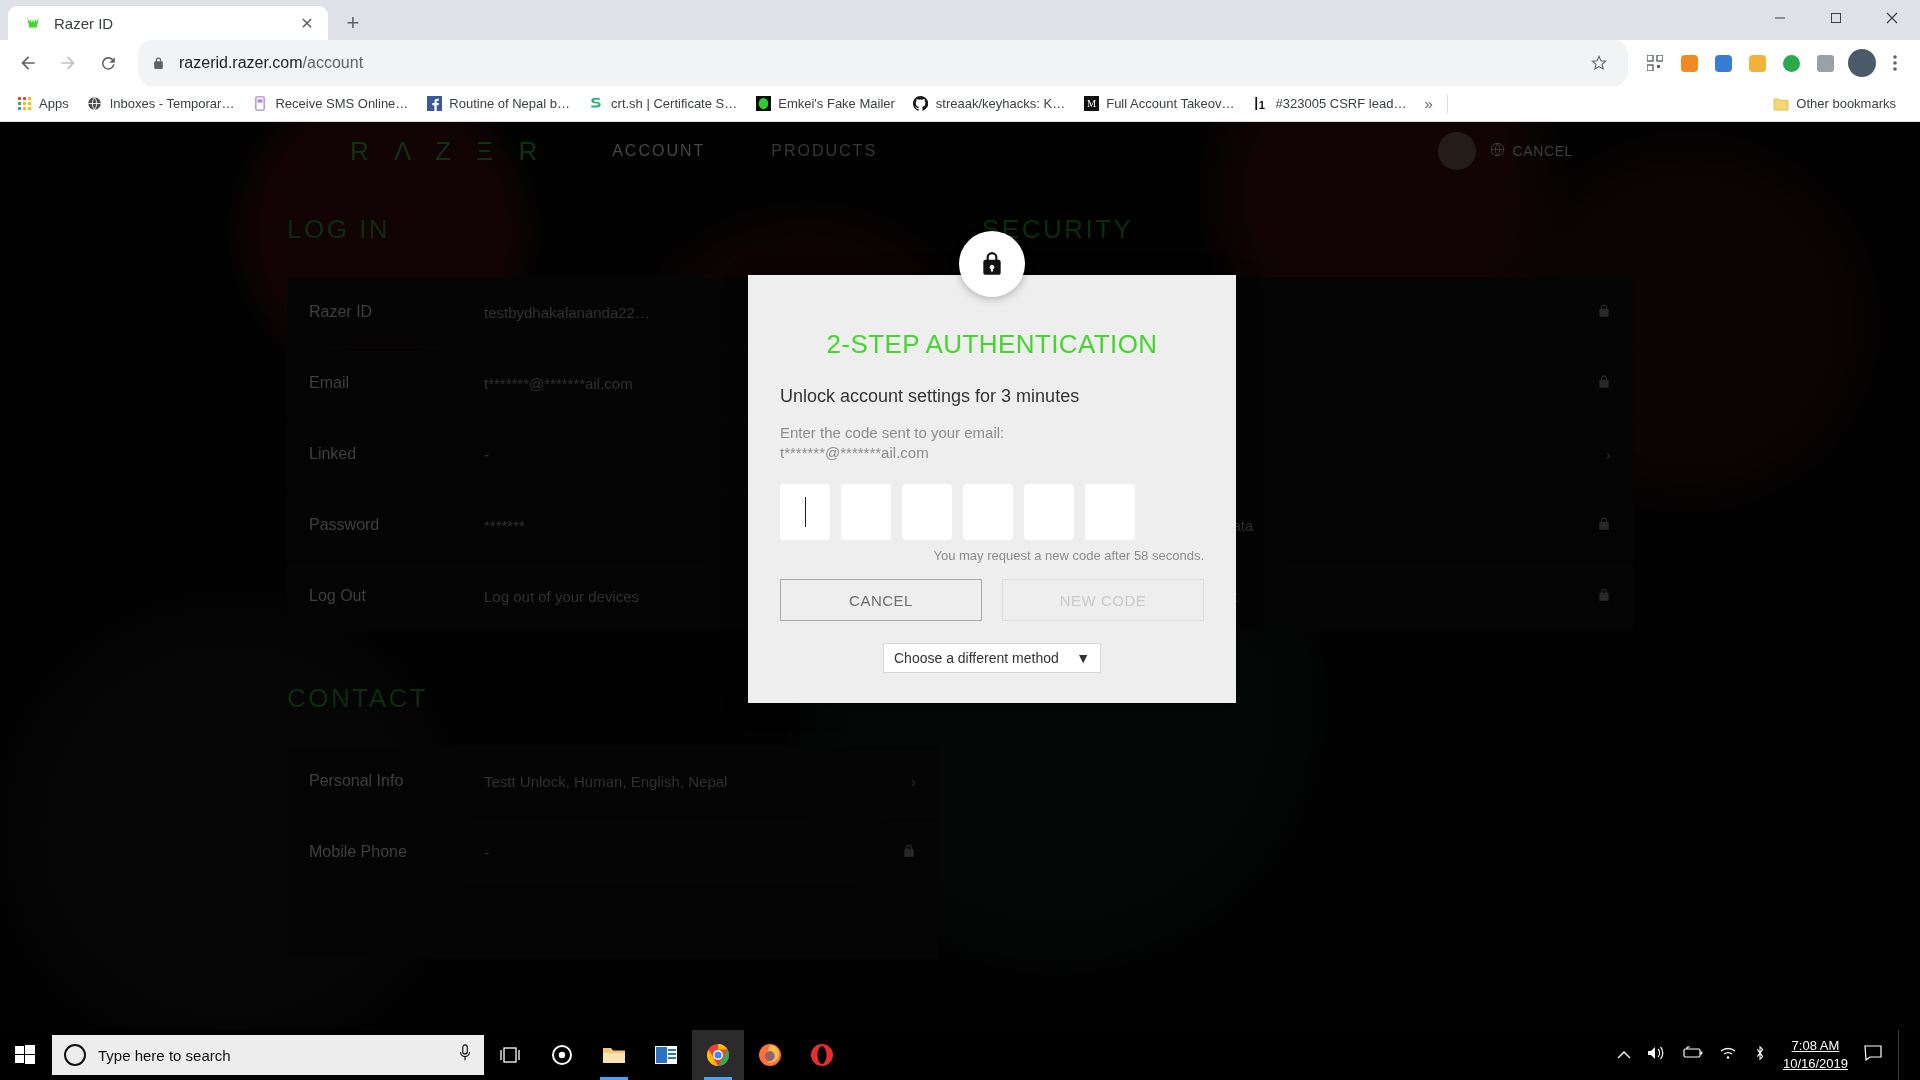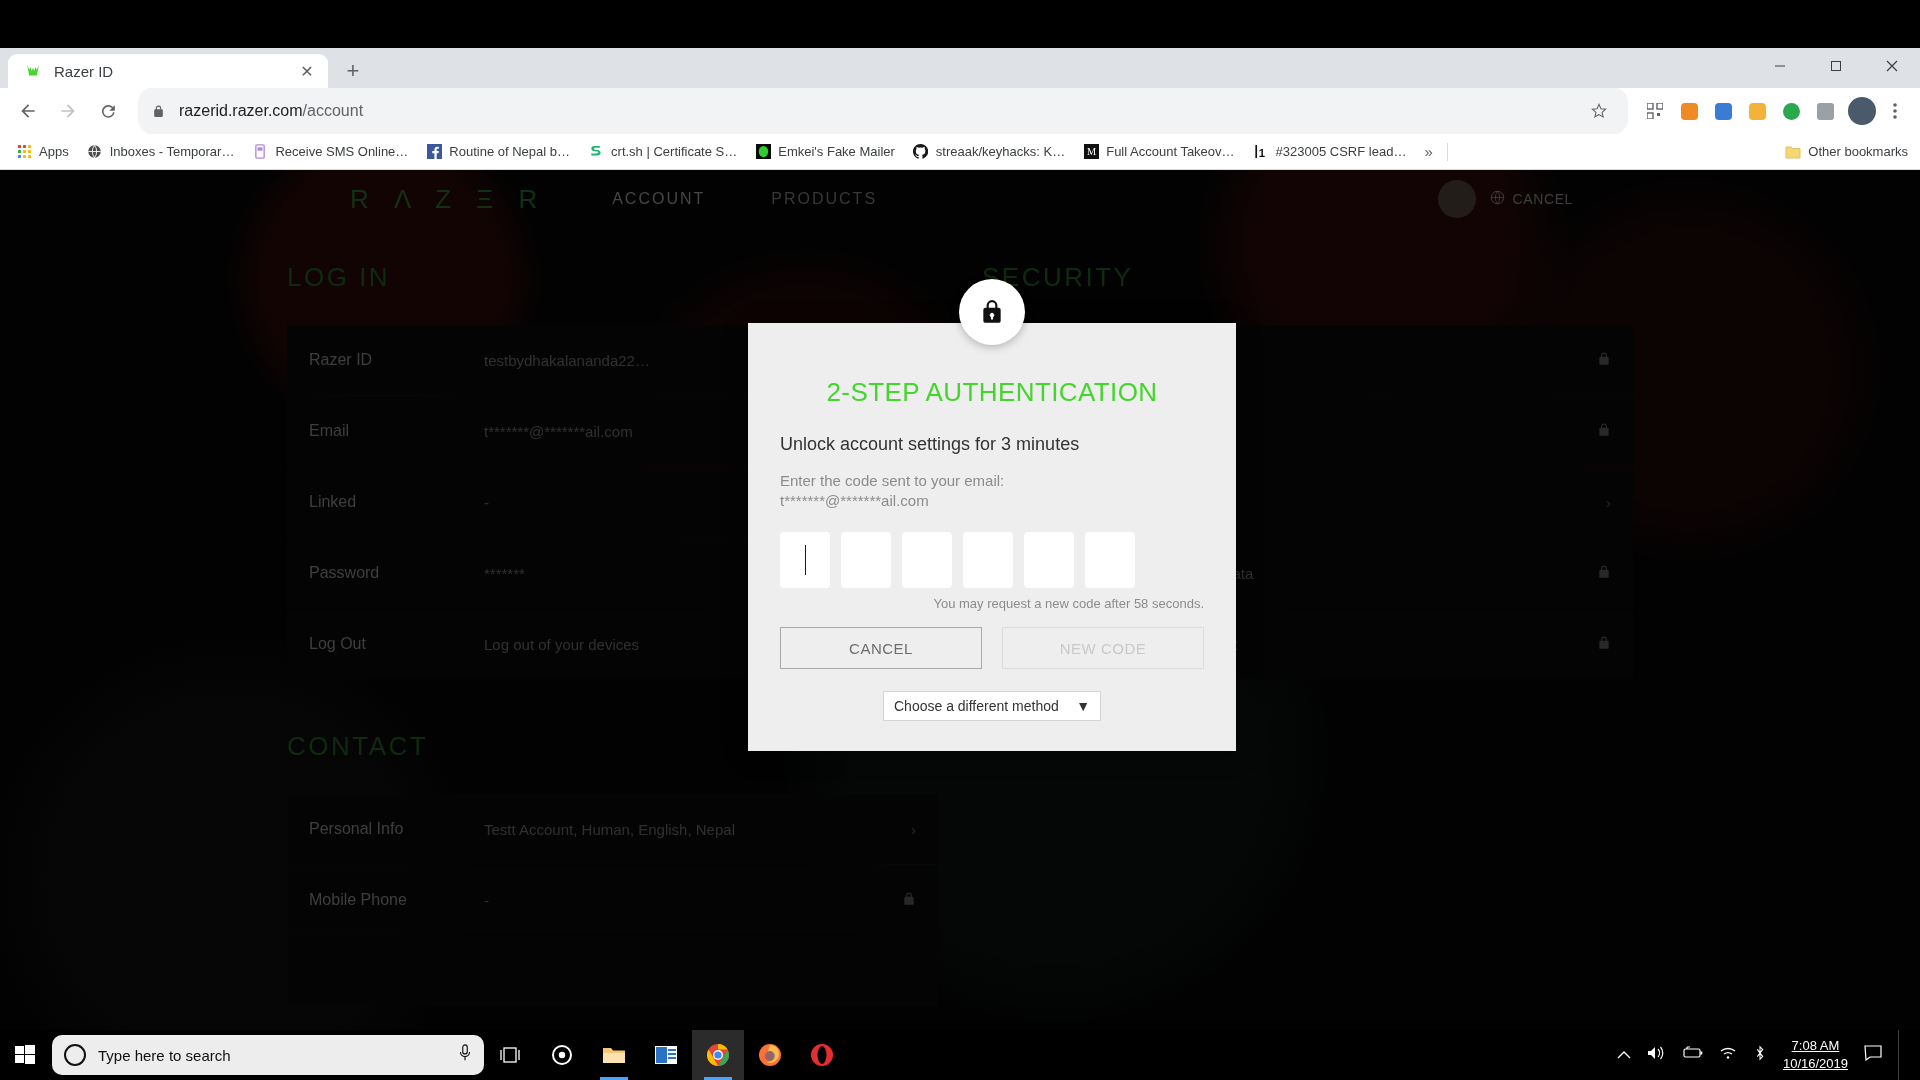--- a/index.html
+++ b/index.html
@@ -4,21 +4,21 @@
 <style>
   * { box-sizing: border-box; margin: 0; padding: 0; }
   html, body {
     width: 1920px; height: 1080px;
     overflow: hidden;
     font-family: "Liberation Sans", sans-serif;
     background: #000;
   }
 
   
-  .browser { width: 1920px; height: 1030px; background: #4c1d95; position: relative; margin-top: 48px; }
+  .browser { width: 1920px; height: 1030px; background: #4c1d95; position: relative; }
 
   .tabstrip { height: 40px; background: #dee1e6; display: flex; align-items: flex-end; position: relative; }
   .tab {
     width: 320px; height: 34px; background: #fff;
     border-radius: 9px 9px 0 0; display: flex; align-items: center;
     padding: 0 10px 0 16px; margin-left: 8px; position: relative;
   }
   .tab-fav { width: 18px; height: 18px; flex: none; margin-right: 12px; position: relative; }
   .tab-title {
     flex: 1; font-size: 15px; color: #3c4043; white-space: nowrap;
@@ -42,21 +42,21 @@
   .urltext .path { color: #5f6368; }
   .tbicon { width: 30px; height: 30px; display: flex; align-items: center; justify-content: center; margin-left: 4px; }
   .avatar-btn { width: 28px; height: 28px; border-radius: 50%; background: #4a5a6a; margin-left: 8px; }
 
   .bookmarks { height: 36px; background: #fff; display: flex; align-items: center; padding: 0 8px; border-bottom: 1px solid #dadce0; position: relative; }
   .bm { display: flex; align-items: center; height: 26px; padding: 0 8px; margin-right: 2px; white-space: nowrap; }
   .bm-ico { width: 16px; height: 16px; margin-right: 7px; flex: none; display: flex; align-items: center; justify-content: center; }
   .bm-label { font-size: 13px; color: #3c4043; }
   .bm-sep { width: 1px; height: 18px; background: #dadce0; margin: 0 6px; }
   .bm-overflow { font-size: 15px; color: #5f6368; padding: 0 8px; }
-  .other-bm { position: absolute; right: 4px; display: flex; align-items: center; height: 26px; padding: 0 8px; }
+  .other-bm { position: absolute; right: 16px; display: flex; align-items: center; height: 26px; padding: 0 8px; }
 
   
   .appsgrid { display: grid; grid-template-columns: repeat(3, 3px); grid-template-rows: repeat(3, 3px); gap: 2px; }
   .appsgrid i { display: block; width: 3px; height: 3px; border-radius: 0.5px; }
 
   
   .page {
     position: absolute; left: 0; top: 122px; width: 1920px; height: 908px;
     background: #000; overflow: hidden;
   }
@@ -130,21 +130,21 @@
   .select .arrow { margin-left: auto; }
 
   
   .taskbar {
     position: absolute; left: 0; top: 1030px; width: 1920px; height: 50px;
     background: #000; display: flex; align-items: center;
   }
   .start { width: 50px; height: 50px; display: flex; align-items: center; justify-content: center; }
   .search-pill {
     width: 432px; height: 40px; background: #ededed; display: flex; align-items: center;
-    padding: 0 12px; margin-left: 2px; border-radius: 10px;
+    padding: 0 12px; margin-left: 2px;
   }
   .search-ring { width: 22px; height: 22px; border: 2.5px solid #111; border-radius: 50%; flex: none; margin-right: 12px; }
   .search-text { font-size: 15px; color: #111; flex: 1; }
   .tbtn { width: 52px; height: 50px; display: flex; align-items: center; justify-content: center; position: relative; }
   .tbtn.active { background: #2b2b2b; }
   .tbtn .under { position: absolute; bottom: 0; left: 12px; right: 12px; height: 3px; background: #4aa3ff; }
   .tray { margin-left: auto; display: flex; align-items: center; gap: 16px; padding-right: 12px; color: #fff; text-decoration: underline; }
   .clock { font-size: 13px; color: #fff; line-height: 1.35; text-align: center; }
   .showdesk { width: 10px; height: 50px; border-left: 1px solid #3a3a3a; }
 </style>
@@ -402,21 +402,21 @@
         </div>
         <div class="row">
           <div class="row-label">Log Out</div>
           <div class="row-value">Log out of your devices</div>
         </div>
 
         <div class="sec-title gap">CONTACT</div>
 
         <div class="row">
           <div class="row-label">Personal Info</div>
-          <div class="row-value">Testt Account, Human, English, Nepal</div>
+          <div class="row-value">Testt Unlock, Human, English, Nepal</div>
           <div class="row-icon">›</div>
         </div>
         <div class="row">
           <div class="row-label">Mobile Phone</div>
           <div class="row-value">-</div>
           <div class="row-icon">
             <svg width="14" height="14" viewBox="0 0 24 24">
                 <path d="M18 8h-1V6a5 5 0 0 0-10 0v2H6a2 2 0 0 0-2 2v10a2 2 0 0 0 2 2h12a2 2 0 0 0 2-2V10a2 2 0 0 0-2-2zM9 6a3 3 0 1 1 6 0v2H9z" fill="#5a5a5a"></path>
               </svg>
           </div>

